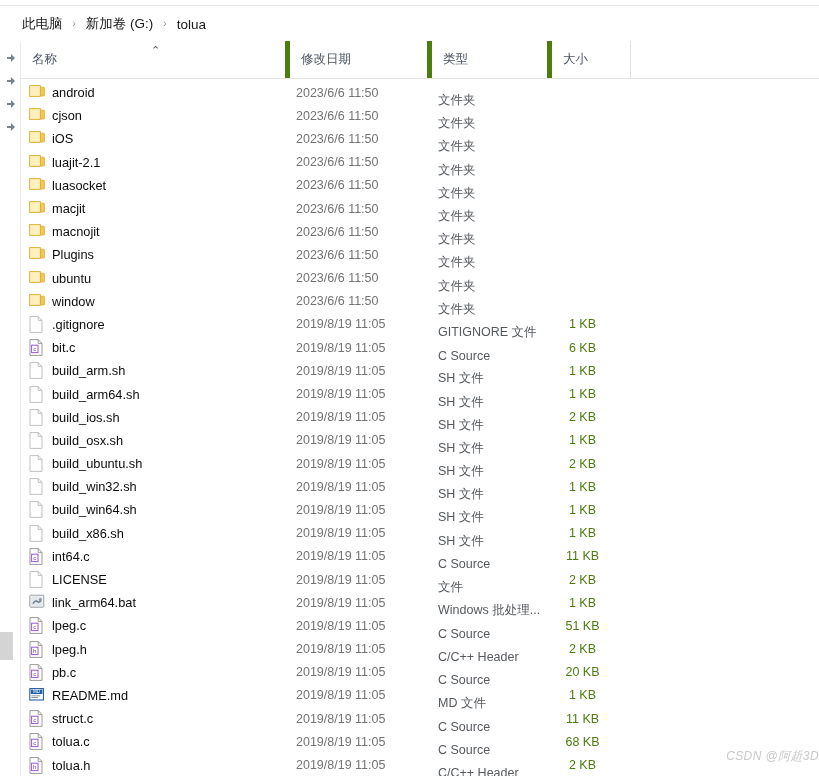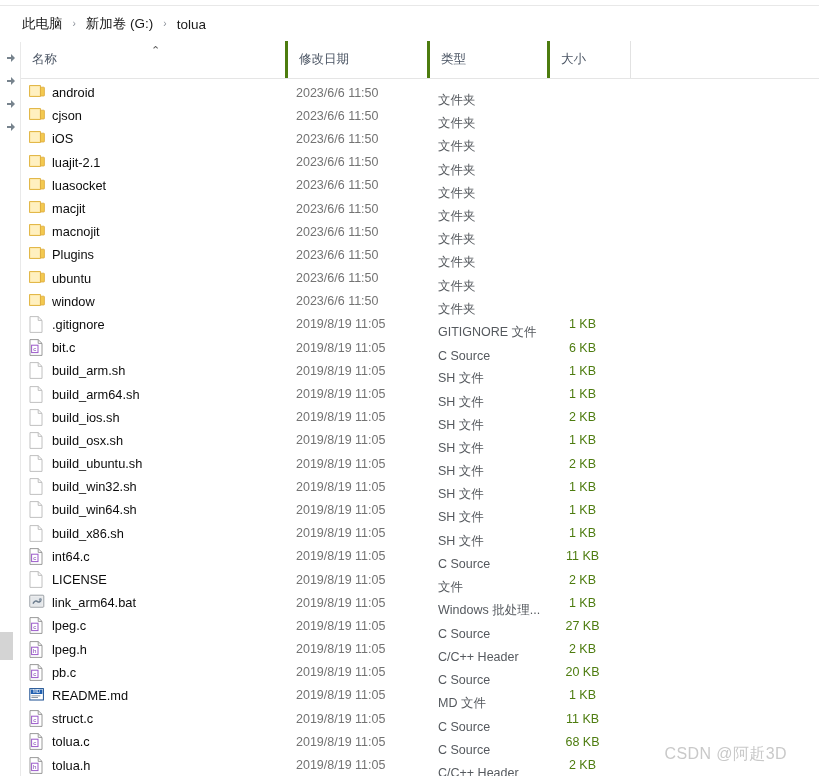--- a/index.html
+++ b/index.html
@@ -104,21 +104,21 @@
     align-items: flex-end;
   }
   .hdr-cell {
     position: relative;
     height: 37px;
     display: flex;
     align-items: center;
     font-size: 12.5px;
     color: #4a5463;
     padding-left: 11px;
-    border-left: 3px solid #4d7c0f;
+    border-left: 5px solid #4d7c0f;
     white-space: nowrap;
   }
   .hdr-cell:first-child { border-left: none; }
   .hdr-c-name { width: 264px; align-items: center; }
   .hdr-c-date { width: 142px; }
   .hdr-c-type { width: 120px; }
   .hdr-c-size { width: 83px; }
   .hdr-tail   { width: 189px; border-left: 1px solid #e2e2e2; height: 37px; }
   .sort-caret {
     position: absolute;
@@ -175,26 +175,27 @@
     white-space: nowrap;
   }
 
   
   .ico { width: 16px; height: 17px; flex: 0 0 16px; position: relative; }
   .ico svg { display: block; }
 
   
   .watermark {
     position: absolute;
-    right: 32px;
+    right: 0;
     bottom: 11px;
-    font-size: 16px;
+    font-size: 12px;
     color: #c9c9c9;
     letter-spacing: 0.4px;
     white-space: nowrap;
+    font-style: italic;
   }
 </style>
 </head>
 <body>
 
 <div class="top-strip"></div>
 
 <div class="addressbar">
   <span class="crumb crumb-first">此电脑</span>
   <span class="crumb-sep">›</span>
@@ -594,21 +595,21 @@
               <path d="M1 0.6 h8.2 L13 4.4 V16.4 H1 Z" fill="#ffffff" stroke="#8e8e8e" stroke-width="0.9"></path>
               <path d="M9.2 0.6 V4.4 H13" fill="none" stroke="#8e8e8e" stroke-width="0.9"></path>
               <rect x="2.6" y="6.2" width="6.4" height="7.4" fill="#ffffff" stroke="#9b59c9" stroke-width="1"></rect>
               <text x="5.8" y="12.2" font-size="6.2" fill="#7c3fae" text-anchor="middle" font-family="Liberation Sans, sans-serif">c</text>
             </svg>
           </span>
           <span class="label">lpeg.c</span>
         </div>
         <div class="c-date">2019/8/19 11:05</div>
         <div class="c-type">C Source</div>
-        <div class="c-size">27 KB</div>
+        <div class="c-size">51 KB</div>
       </div>
       <div class="row">
         <div class="c-name">
           <span class="ico">
             <svg width="14" height="17" viewBox="0 0 14 17">
               <path d="M1 0.6 h8.2 L13 4.4 V16.4 H1 Z" fill="#ffffff" stroke="#8e8e8e" stroke-width="0.9"></path>
               <path d="M9.2 0.6 V4.4 H13" fill="none" stroke="#8e8e8e" stroke-width="0.9"></path>
               <rect x="2.6" y="6.2" width="6.4" height="7.4" fill="#ffffff" stroke="#9b59c9" stroke-width="1"></rect>
               <text x="5.8" y="12.3" font-size="6.2" fill="#7c3fae" text-anchor="middle" font-family="Liberation Sans, sans-serif">h</text>
             </svg>

